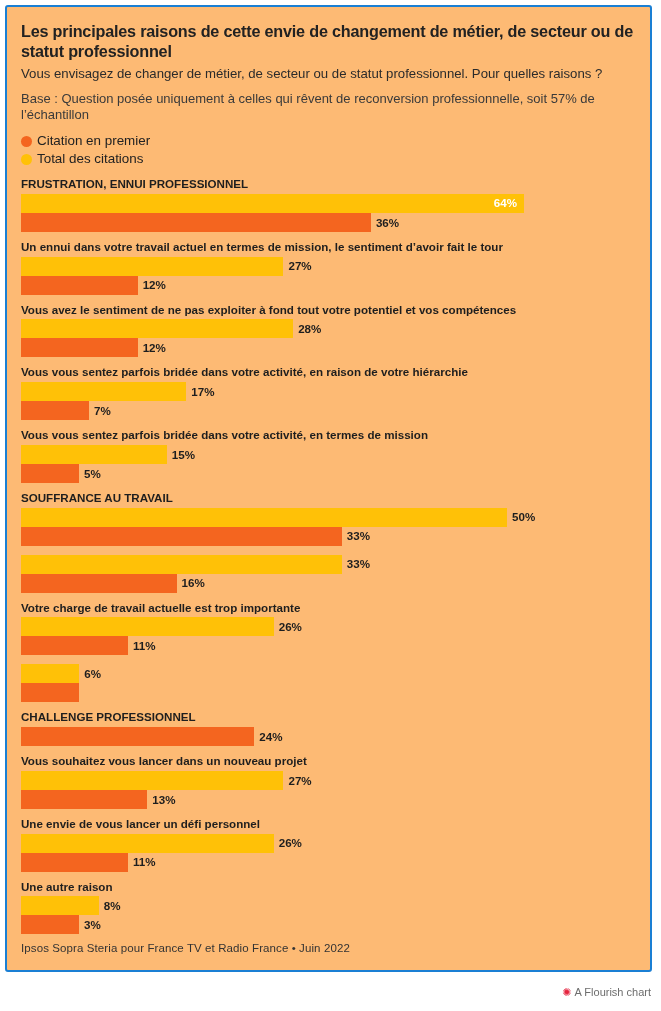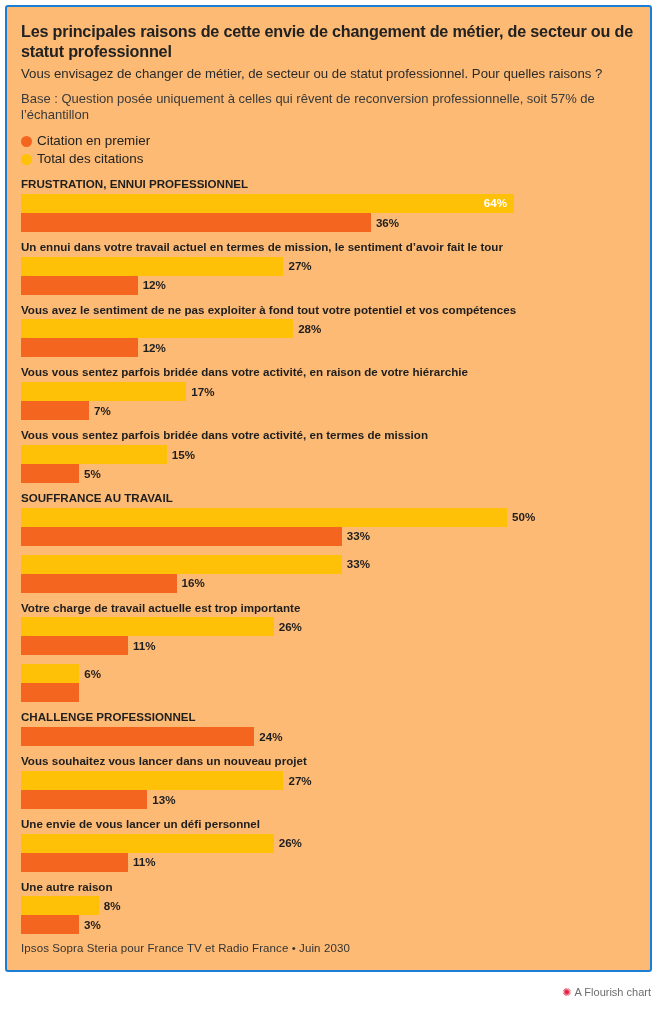--- a/index.html
+++ b/index.html
@@ -167,21 +167,21 @@
       <div class="legend-row">
         <span class="legend-dot" style="background: rgb(255, 193, 7);"></span>
         <span class="legend-label">Total des citations</span>
       </div>
     </div>
 
     <div class="bars-area" id="bars-area">
         <div class="bar-group">
           <div class="bar-group-label">FRUSTRATION, ENNUI PROFESSIONNEL</div>
           <div class="bar-row inside-wrap">
-            <div class="bar-rect" style="background: rgb(255, 193, 7); width: 493px; position: relative;">
+            <div class="bar-rect" style="background: rgb(255, 193, 7); width: 493px; position: relative; padding-left: 10px;">
               <span class="bar-value inside">64%</span>
             </div>
           </div>
           <div class="bar-row">
             <div class="bar-rect" style="background: rgb(244, 101, 31); width: 349.92px;"></div>
             <span class="bar-value">36%</span>
           </div>
         </div>
         <div class="bar-group">
           <div class="bar-group-label">Un ennui dans votre travail actuel en termes de mission, le sentiment d’avoir fait le tour</div>
@@ -305,19 +305,19 @@
           </div>
           <div class="bar-row">
             <div class="bar-rect" style="background: rgb(244, 101, 31); width: 58px;"></div>
             <span class="bar-value">3%</span>
           </div>
         </div>
       </div>
 
   </div>
 
-  <div class="source-note">Ipsos Sopra Steria pour France TV et Radio France • Juin 2030</div>
+  <div class="source-note">Ipsos Sopra Steria pour France TV et Radio France • Juin 2022</div>
 </div>
 
 <div class="flourish-credit">
   <span class="flourish-mark" style="color: rgb(229, 36, 63);">✺</span>
   <span>A Flourish chart</span>
 </div>
 
 </body></html>

